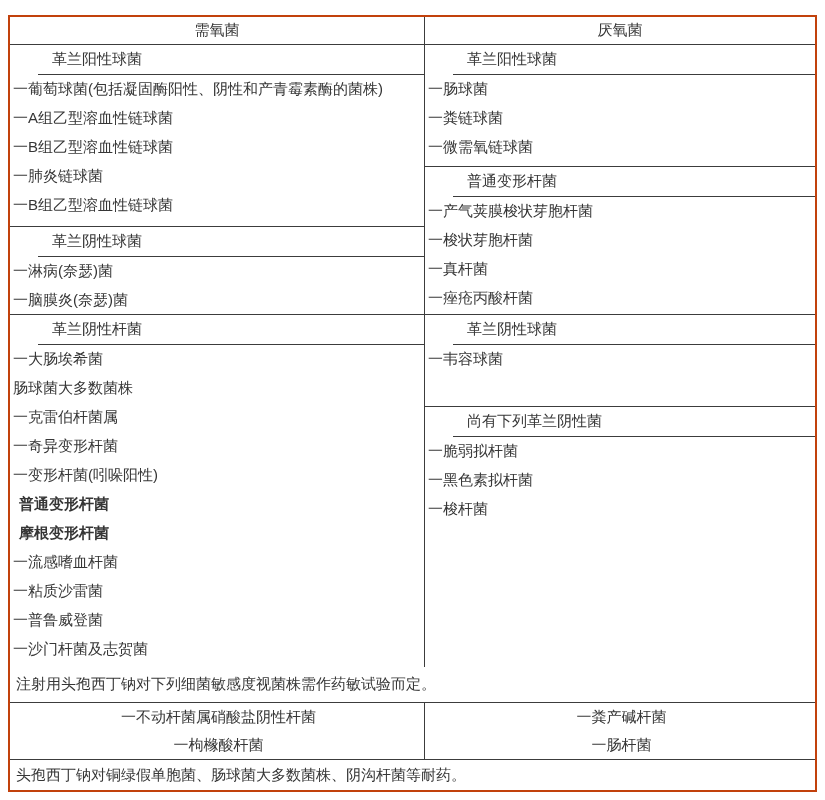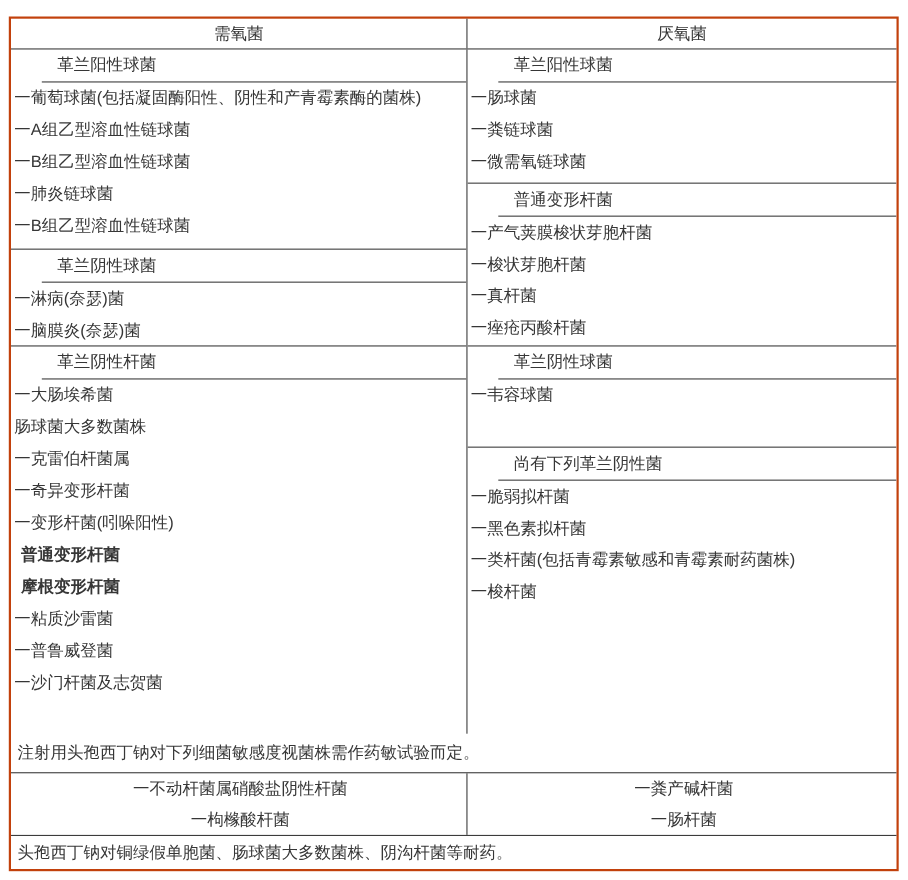--- a/index.html
+++ b/index.html
@@ -105,20 +105,21 @@
       </div>
       <div class="subheader" style="height:30px">革兰阴性杆菌</div>
       <div class="group nobb" style="height:322px">
         <div class="item">一大肠埃希菌</div>
         <div class="item">肠球菌大多数菌株</div>
         <div class="item">一克雷伯杆菌属</div>
         <div class="item">一奇异变形杆菌</div>
         <div class="item">一变形杆菌(吲哚阳性)</div>
         <div class="item indent">普通变形杆菌</div>
         <div class="item indent">摩根变形杆菌</div>
+        <div class="item">一流感嗜血杆菌</div>
         <div class="item">一粘质沙雷菌</div>
         <div class="item">一普鲁威登菌</div>
         <div class="item">一沙门杆菌及志贺菌</div>
       </div>
     </div>
 
     <div class="col cright">
       <div class="subheader" style="height:30px">革兰阳性球菌</div>
       <div class="group" style="height:92px">
         <div class="item">一肠球菌</div>
@@ -133,21 +134,20 @@
         <div class="item">一痤疮丙酸杆菌</div>
       </div>
       <div class="subheader" style="height:30px">革兰阴性球菌</div>
       <div class="group" style="height:62px">
         <div class="item">一韦容球菌</div>
       </div>
       <div class="subheader" style="height:30px">尚有下列革兰阴性菌</div>
       <div class="group nobb" style="height:230px">
         <div class="item">一脆弱拟杆菌</div>
         <div class="item">一黑色素拟杆菌</div>
-        <div class="item">一类杆菌(包括青霉素敏感和青霉素耐药菌株)</div>
         <div class="item">一梭杆菌</div>
       </div>
     </div>
   </div>
 
   <div class="note-row note1">注射用头孢西丁钠对下列细菌敏感度视菌株需作药敏试验而定。</div>
 
   <div class="split-row">
     <div class="split-cell sleft">
       <div class="item">一不动杆菌属硝酸盐阴性杆菌</div>

